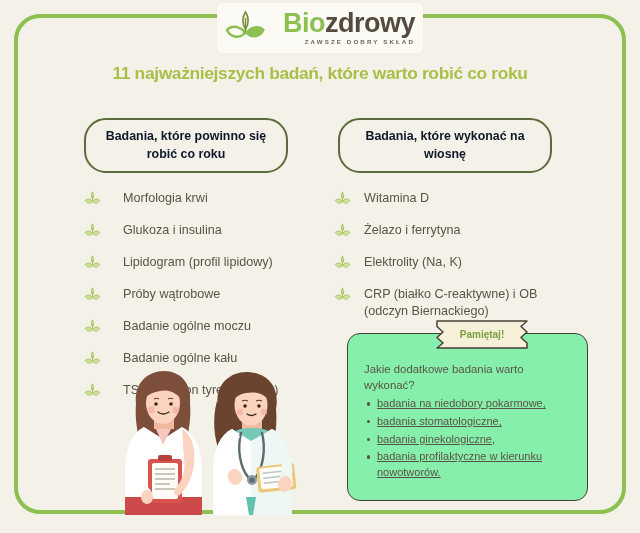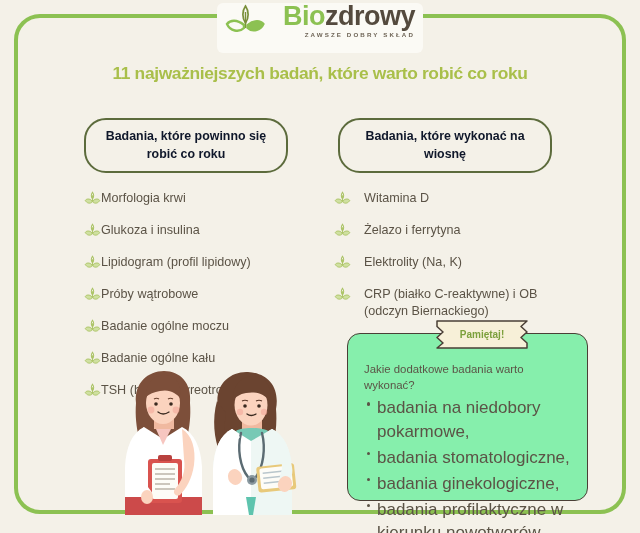--- a/index.html
+++ b/index.html
@@ -25,21 +25,21 @@
   }
   
   #logo {
     position: absolute;
     left: 50%; top: 3px;
     transform: translateX(-50%);
     width: 206px; height: 50px;
     background: #fbfaf5;
     border-radius: 6px;
     display: flex;
-    align-items: flex-start;
+    align-items: center;
     justify-content: center;
     gap: 16px;
     z-index: 5;
   }
   #logo-mark { width: 42px; height: 38px; flex: none; }
   .logo-text-wrap { display: flex; flex-direction: column; line-height: 1; }
   .logo-word { font-size: 27px; font-weight: bold; letter-spacing: -0.5px; }
   .logo-bio { color: #8cc152; }
   .logo-zdrowy { color: #544a3e; }
   .logo-tag {
@@ -66,21 +66,21 @@
     text-align: center;
     line-height: 1.42;
     padding: 8px 6px;
   }
   #col-left .pill  { width: 204px; }
   #col-right .pill { width: 214px; margin-left: 4px; }
   .list { margin-top: 17px; }
   .row {
     display: flex;
     align-items: flex-start;
-    gap: 0;
+    gap: 22px;
     margin-bottom: 14px;
   }
   #col-right .row { gap: 13px; margin-bottom: 14px; }
   .leaf { width: 17px; height: 17px; flex: none; margin-top: 1px; }
   .row-label {
     font-size: 12.6px;
     color: #5b5346;
     line-height: 1.35;
   }
   
@@ -107,22 +107,22 @@
     z-index: 5;
   }
   #remember-inner { padding: 27px 14px 0 16px; }
   #remember-q {
     font-size: 11.4px; color: #5b5346; line-height: 1.42;
     margin-bottom: 3px;
   }
   #remember-list { list-style: none; }
   #remember-list li {
     position: relative;
-    font-size: 17px; color: #5b5346; line-height: 1.38;
-    padding-left: 13px; margin-bottom: 2.5px;
+    font-size: 11px; color: #5b5346; line-height: 1.38;
+    padding-left: 13px; margin-bottom: 2.5px; text-decoration: underline;
   }
   #remember-list li::before {
     content: "";
     position: absolute; left: 3px; top: 6px;
     width: 3.2px; height: 3.2px; border-radius: 50%;
     background: #5b5346;
   }
   
   #illustration {
     position: absolute;

